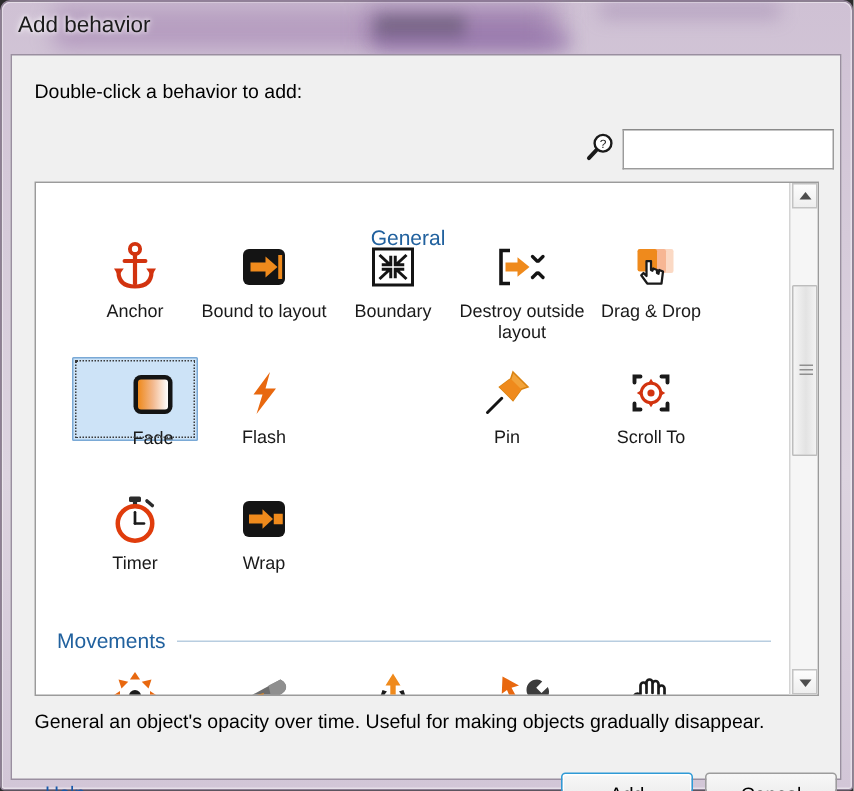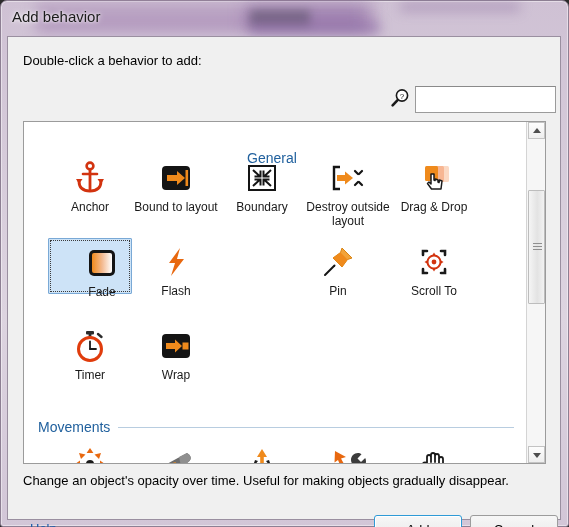--- a/index.html
+++ b/index.html
@@ -539,20 +539,20 @@
               <i></i>
               <i></i>
           </span>
         </div>
         <div class="sb-btn" id="sb-down">
           <span class="sb-arrow"></span>
         </div>
       </div>
     </div>
 
-    <div id="description">Change an object's opacity over time.  Useful for making objects gradually disappear.</div>
+    <div id="description">General an object's opacity over time.  Useful for making objects gradually disappear.</div>
 
     <a id="help-link">Help</a>
     <button class="btn" id="btn-add">Add</button>
     <button class="btn" id="btn-cancel">Cancel</button>
 
   </div>
 </div>
 
 </body></html>

